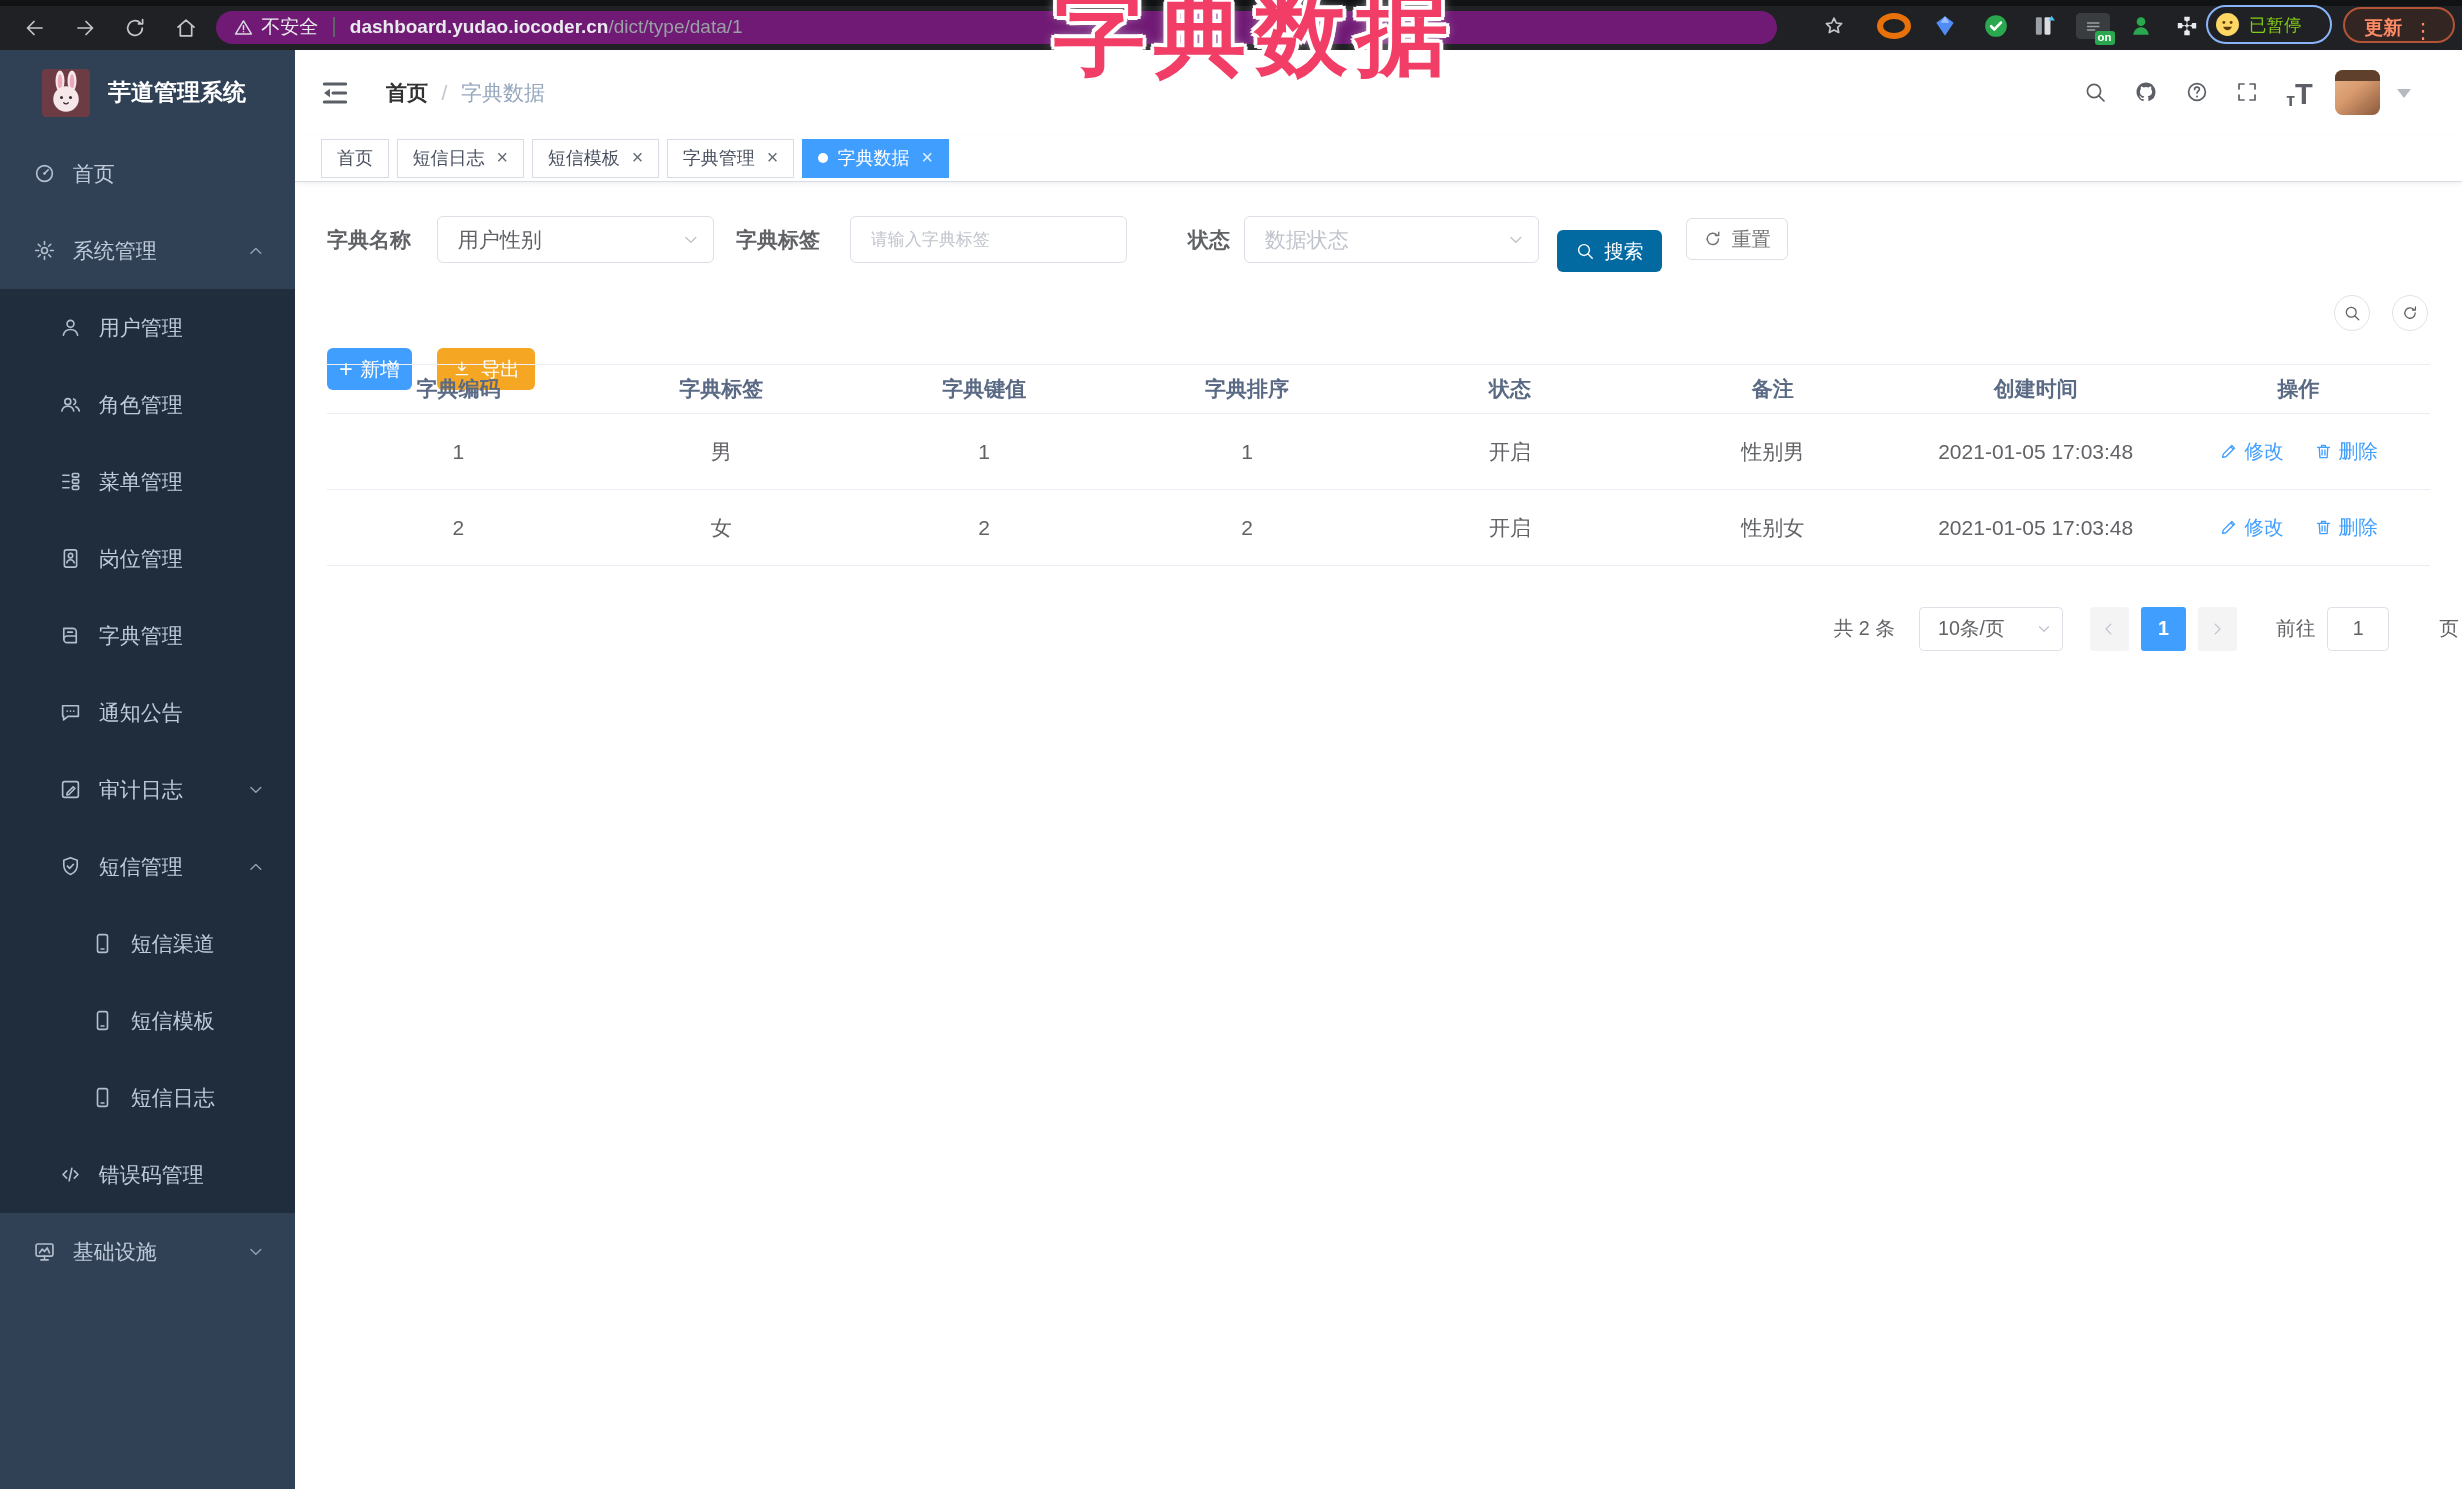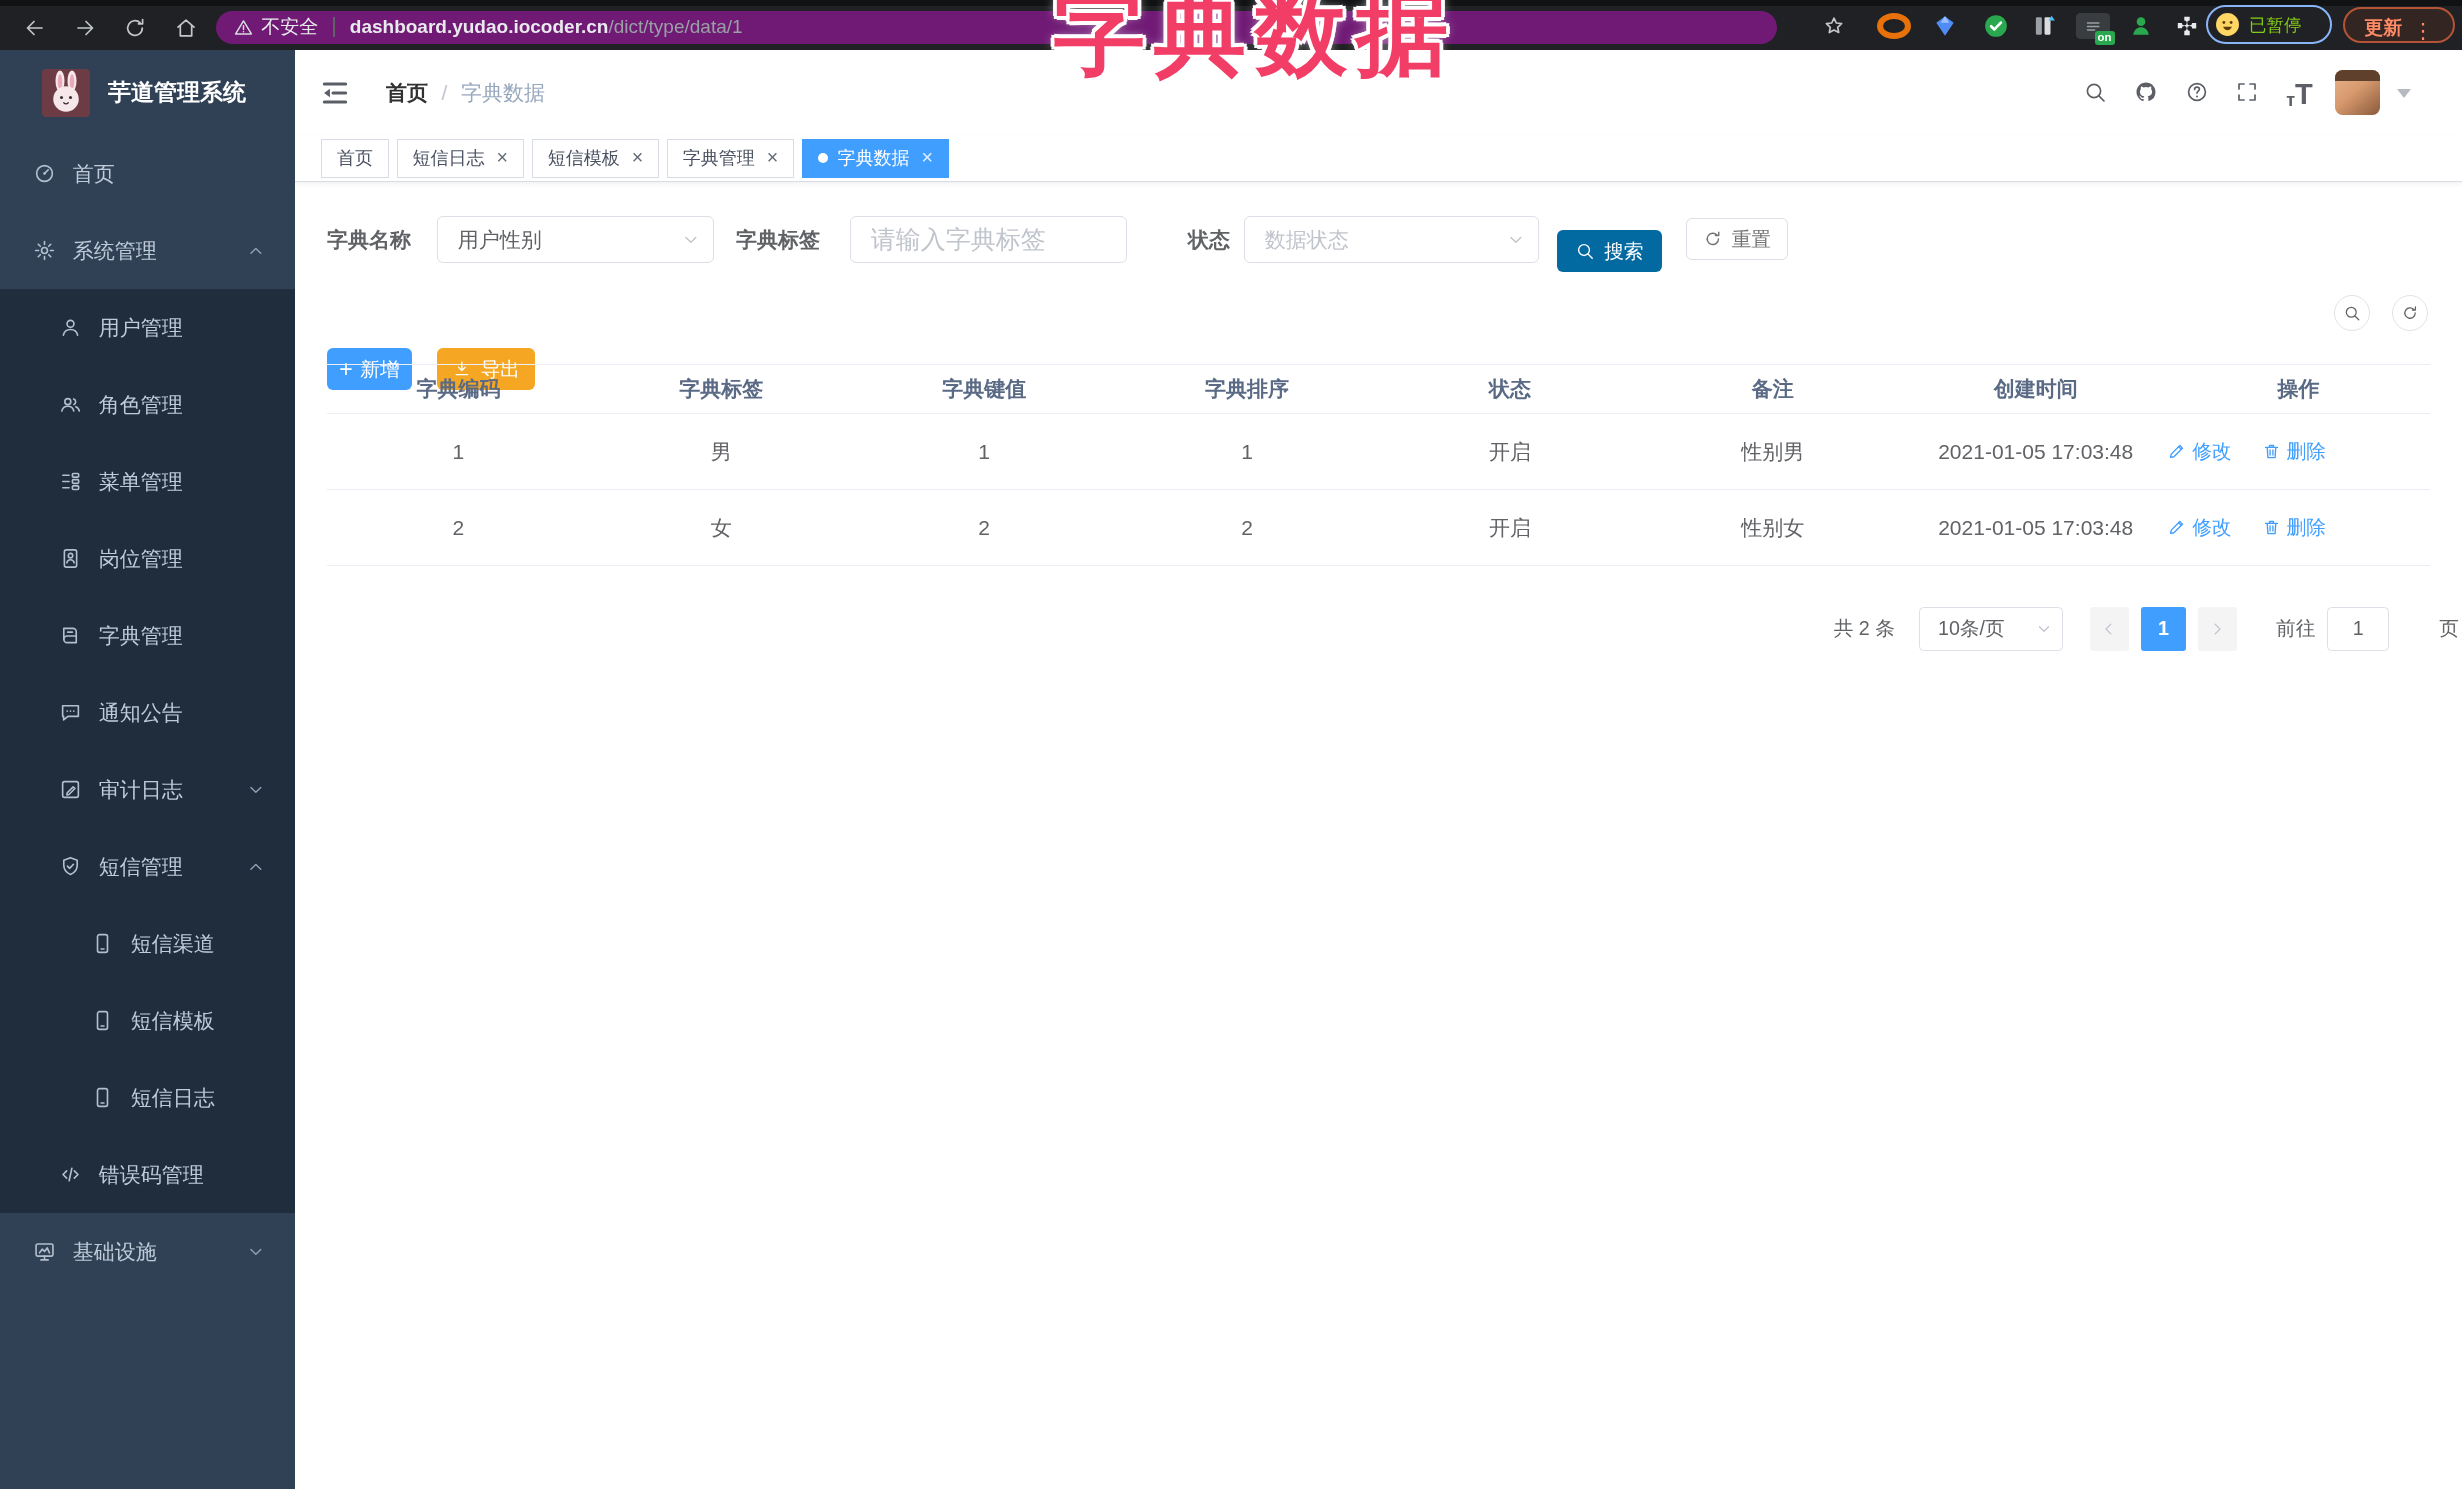--- a/index.html
+++ b/index.html
@@ -85,21 +85,21 @@
 .f-label{position:absolute;top:167px;height:45px;line-height:45px;font-size:21px;color:#606266;font-weight:600;white-space:nowrap}
 .fl-name{left:32px}.fl-tag{left:441px}.fl-status{left:893px}
 .f-box{position:absolute;top:166px;height:47px;border:1.5px solid #dcdfe6;border-radius:6px;background:#fff;
   display:flex;align-items:center;font-size:21px;cursor:pointer}
 .f-select-name{left:142px;width:277px}
 .f-input-wrap{left:555px;width:277px}
 .f-select-status{left:949px;width:295px}
 .f-box .sel-text{padding-left:19.7px;color:#606266;flex:1;white-space:nowrap;overflow:hidden}
 .f-box .sel-text.placeholder{color:#c0c4cc}
 .f-box .sel-arrow{width:19.7px;height:19.7px;color:#c0c4cc;margin-right:12px;flex:none}
-.f-input-wrap input{border:none;outline:none;width:100%;height:100%;font-size:25px;color:#606266;
+.f-input-wrap input{border:none;outline:none;width:100%;height:100%;font-size:17px;color:#606266;
   padding:0 19.7px;background:transparent;font-family:Liberation Serif, serif}
 .f-input-wrap input::placeholder{color:#c0c4cc}
 .btn{position:absolute;height:42px;border-radius:6px;display:flex;align-items:center;justify-content:center;
   font-size:19.7px;cursor:pointer;white-space:nowrap}
 .btn .b-icon{width:19.7px;height:19.7px;margin-right:9px}
 .btn-search{left:1262px;top:180px;width:105px;background:#0369a1;color:#fff}
 .btn-reset{left:1391px;top:168px;width:102px;background:#fff;border:1.5px solid #dcdfe6;color:#737373}
 
 
 .btn-add{left:32px;top:298px;width:85px;background:#409eff;color:#fff}
@@ -110,21 +110,21 @@
 .circle-btn .c-icon{width:18px;height:18px}
 .cb-search{left:2039px}.cb-refresh{left:2097px}
 
 
 .table{position:absolute;left:32px;top:314px;width:2103px}
 .t-head,.t-row{display:grid;grid-template-columns:repeat(8,1fr);align-items:center}
 .t-head{height:50px;border-top:0.8px solid #ebeef5;border-bottom:0.8px solid #ebeef5}
 .th{font-size:21px;font-weight:600;color:#5a6a85;text-align:center;white-space:nowrap}
 .t-row{height:76px;border-bottom:0.8px solid #ebeef5}
 .td{font-size:21px;color:#606266;text-align:center;white-space:nowrap}
-.td-actions{display:flex;gap:30px}
+.td-actions{display:flex;justify-content:center;gap:30px}
 .action-link{color:#409eff;font-size:19.7px;display:inline-flex;align-items:center;gap:6px;cursor:pointer;white-space:nowrap}
 .action-link .a-icon{width:19px;height:19px}
 
 
 .pagination{position:absolute;top:556px;right:3px;height:45px;display:flex;align-items:center;
   font-size:19.7px;color:#606266}
 .pg-total{margin-right:24px;white-space:nowrap}
 .pg-size{width:144px;height:44px;border:1.5px solid #dcdfe6;border-radius:4.5px;display:flex;align-items:center;
   cursor:pointer;margin-right:27px;background:#fff}
 .pg-size .sel-text{flex:1;padding-left:18px;white-space:nowrap}

